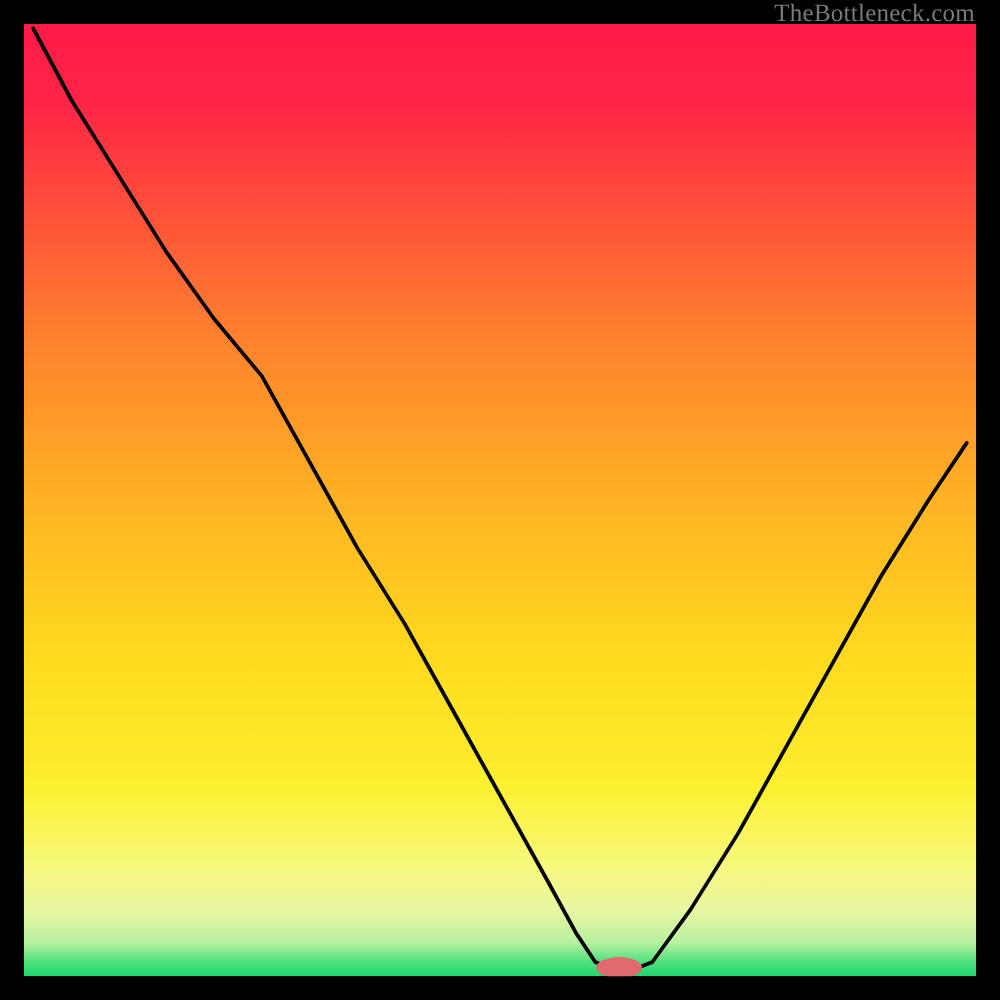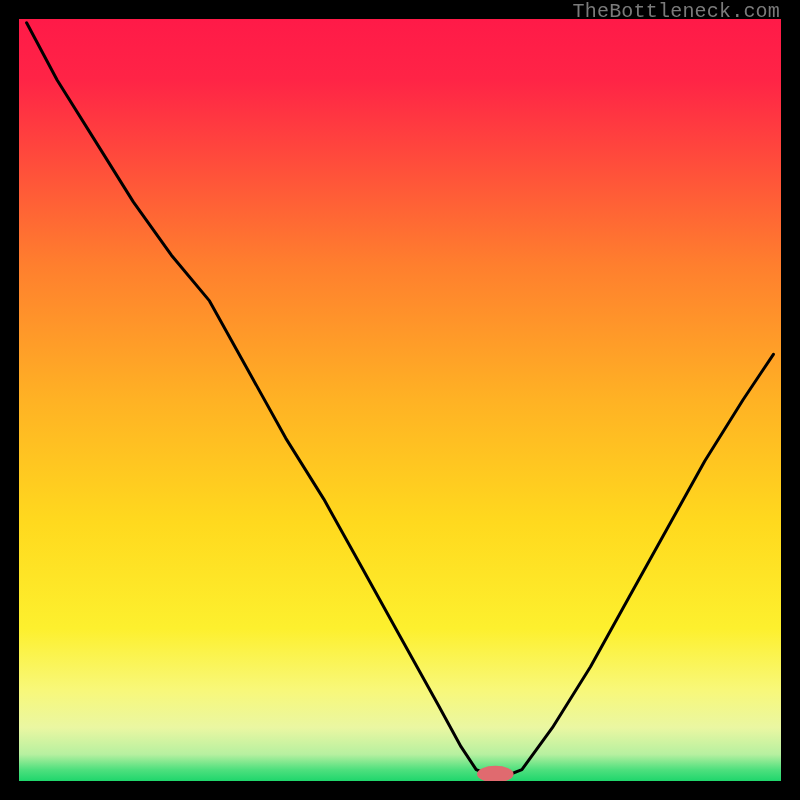--- a/index.html
+++ b/index.html
@@ -20,21 +20,21 @@
   }
   .frame svg {
     display: block;
     width: 762px;
     height: 762px;
   }
   .watermark {
     position: absolute;
     top: 0;
     right: 20px;
-    font-family: Liberation Mono, monospace;
+    font-family: Liberation Serif, serif;
     font-size: 20px;
     color: #7a7a7a;
     letter-spacing: 0.2px;
   }
 </style>
 </head>
 <body>
 
 <div class="frame">
   <svg viewBox="0 0 762 762">

